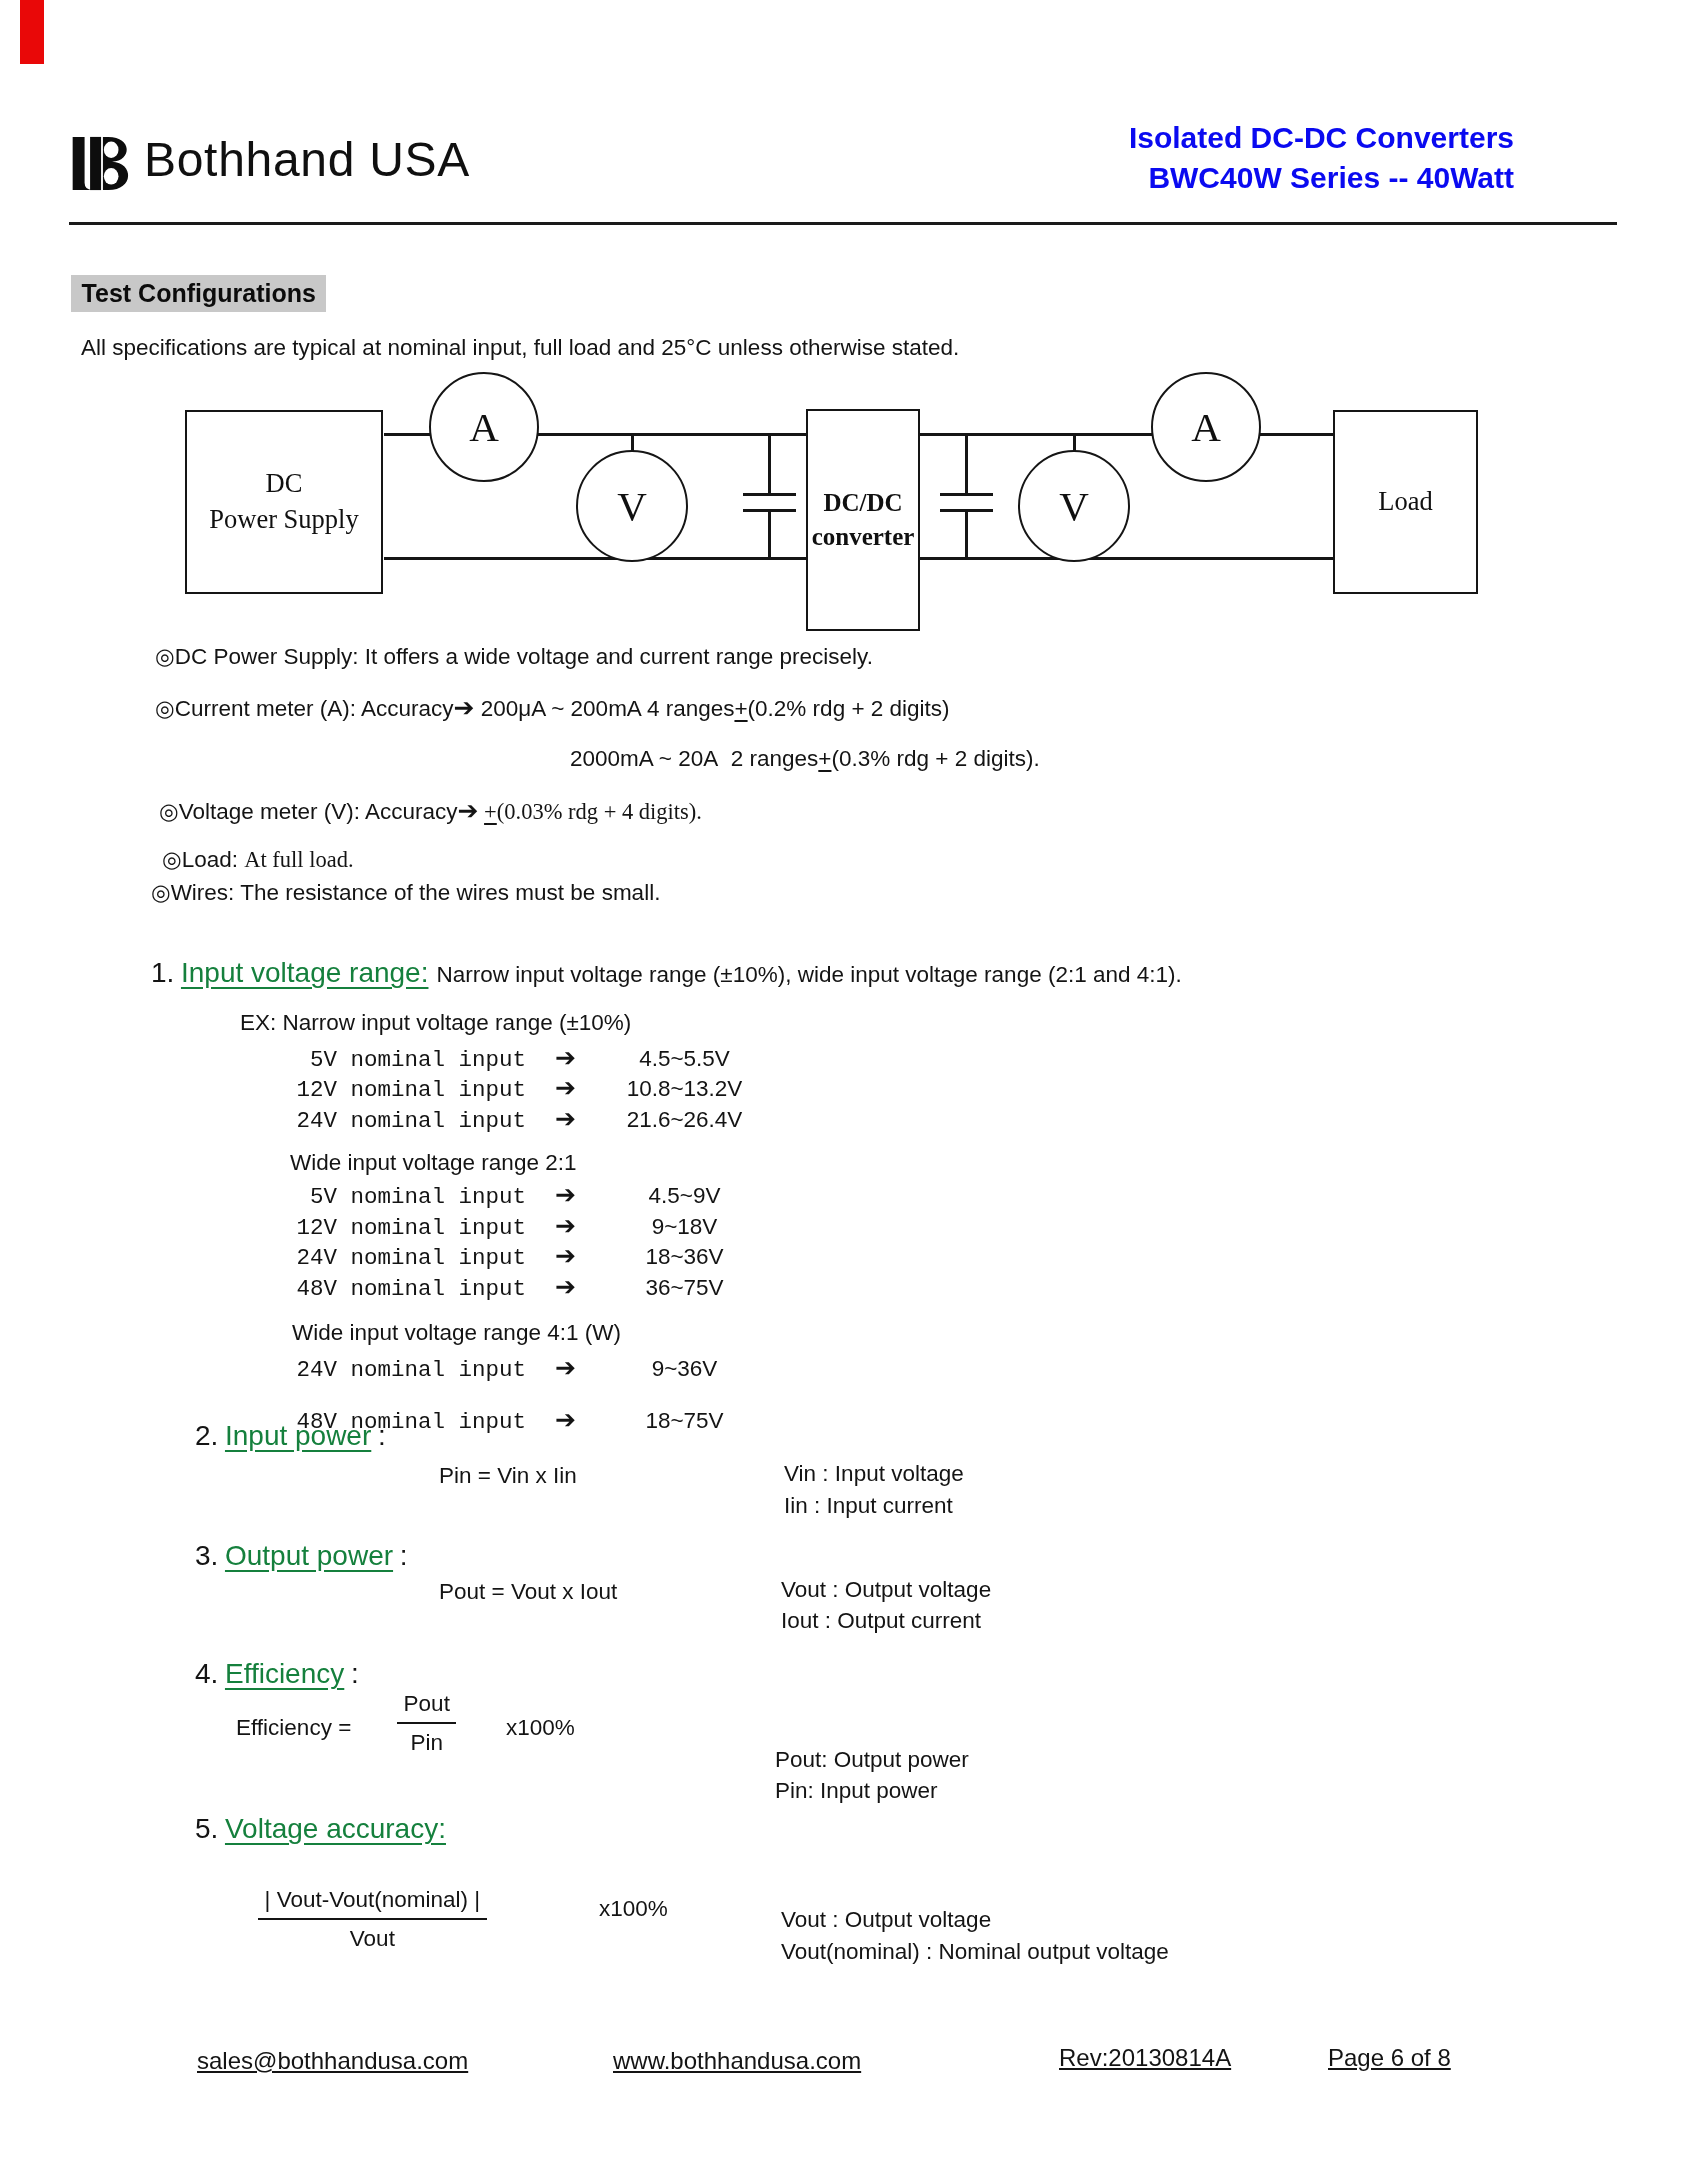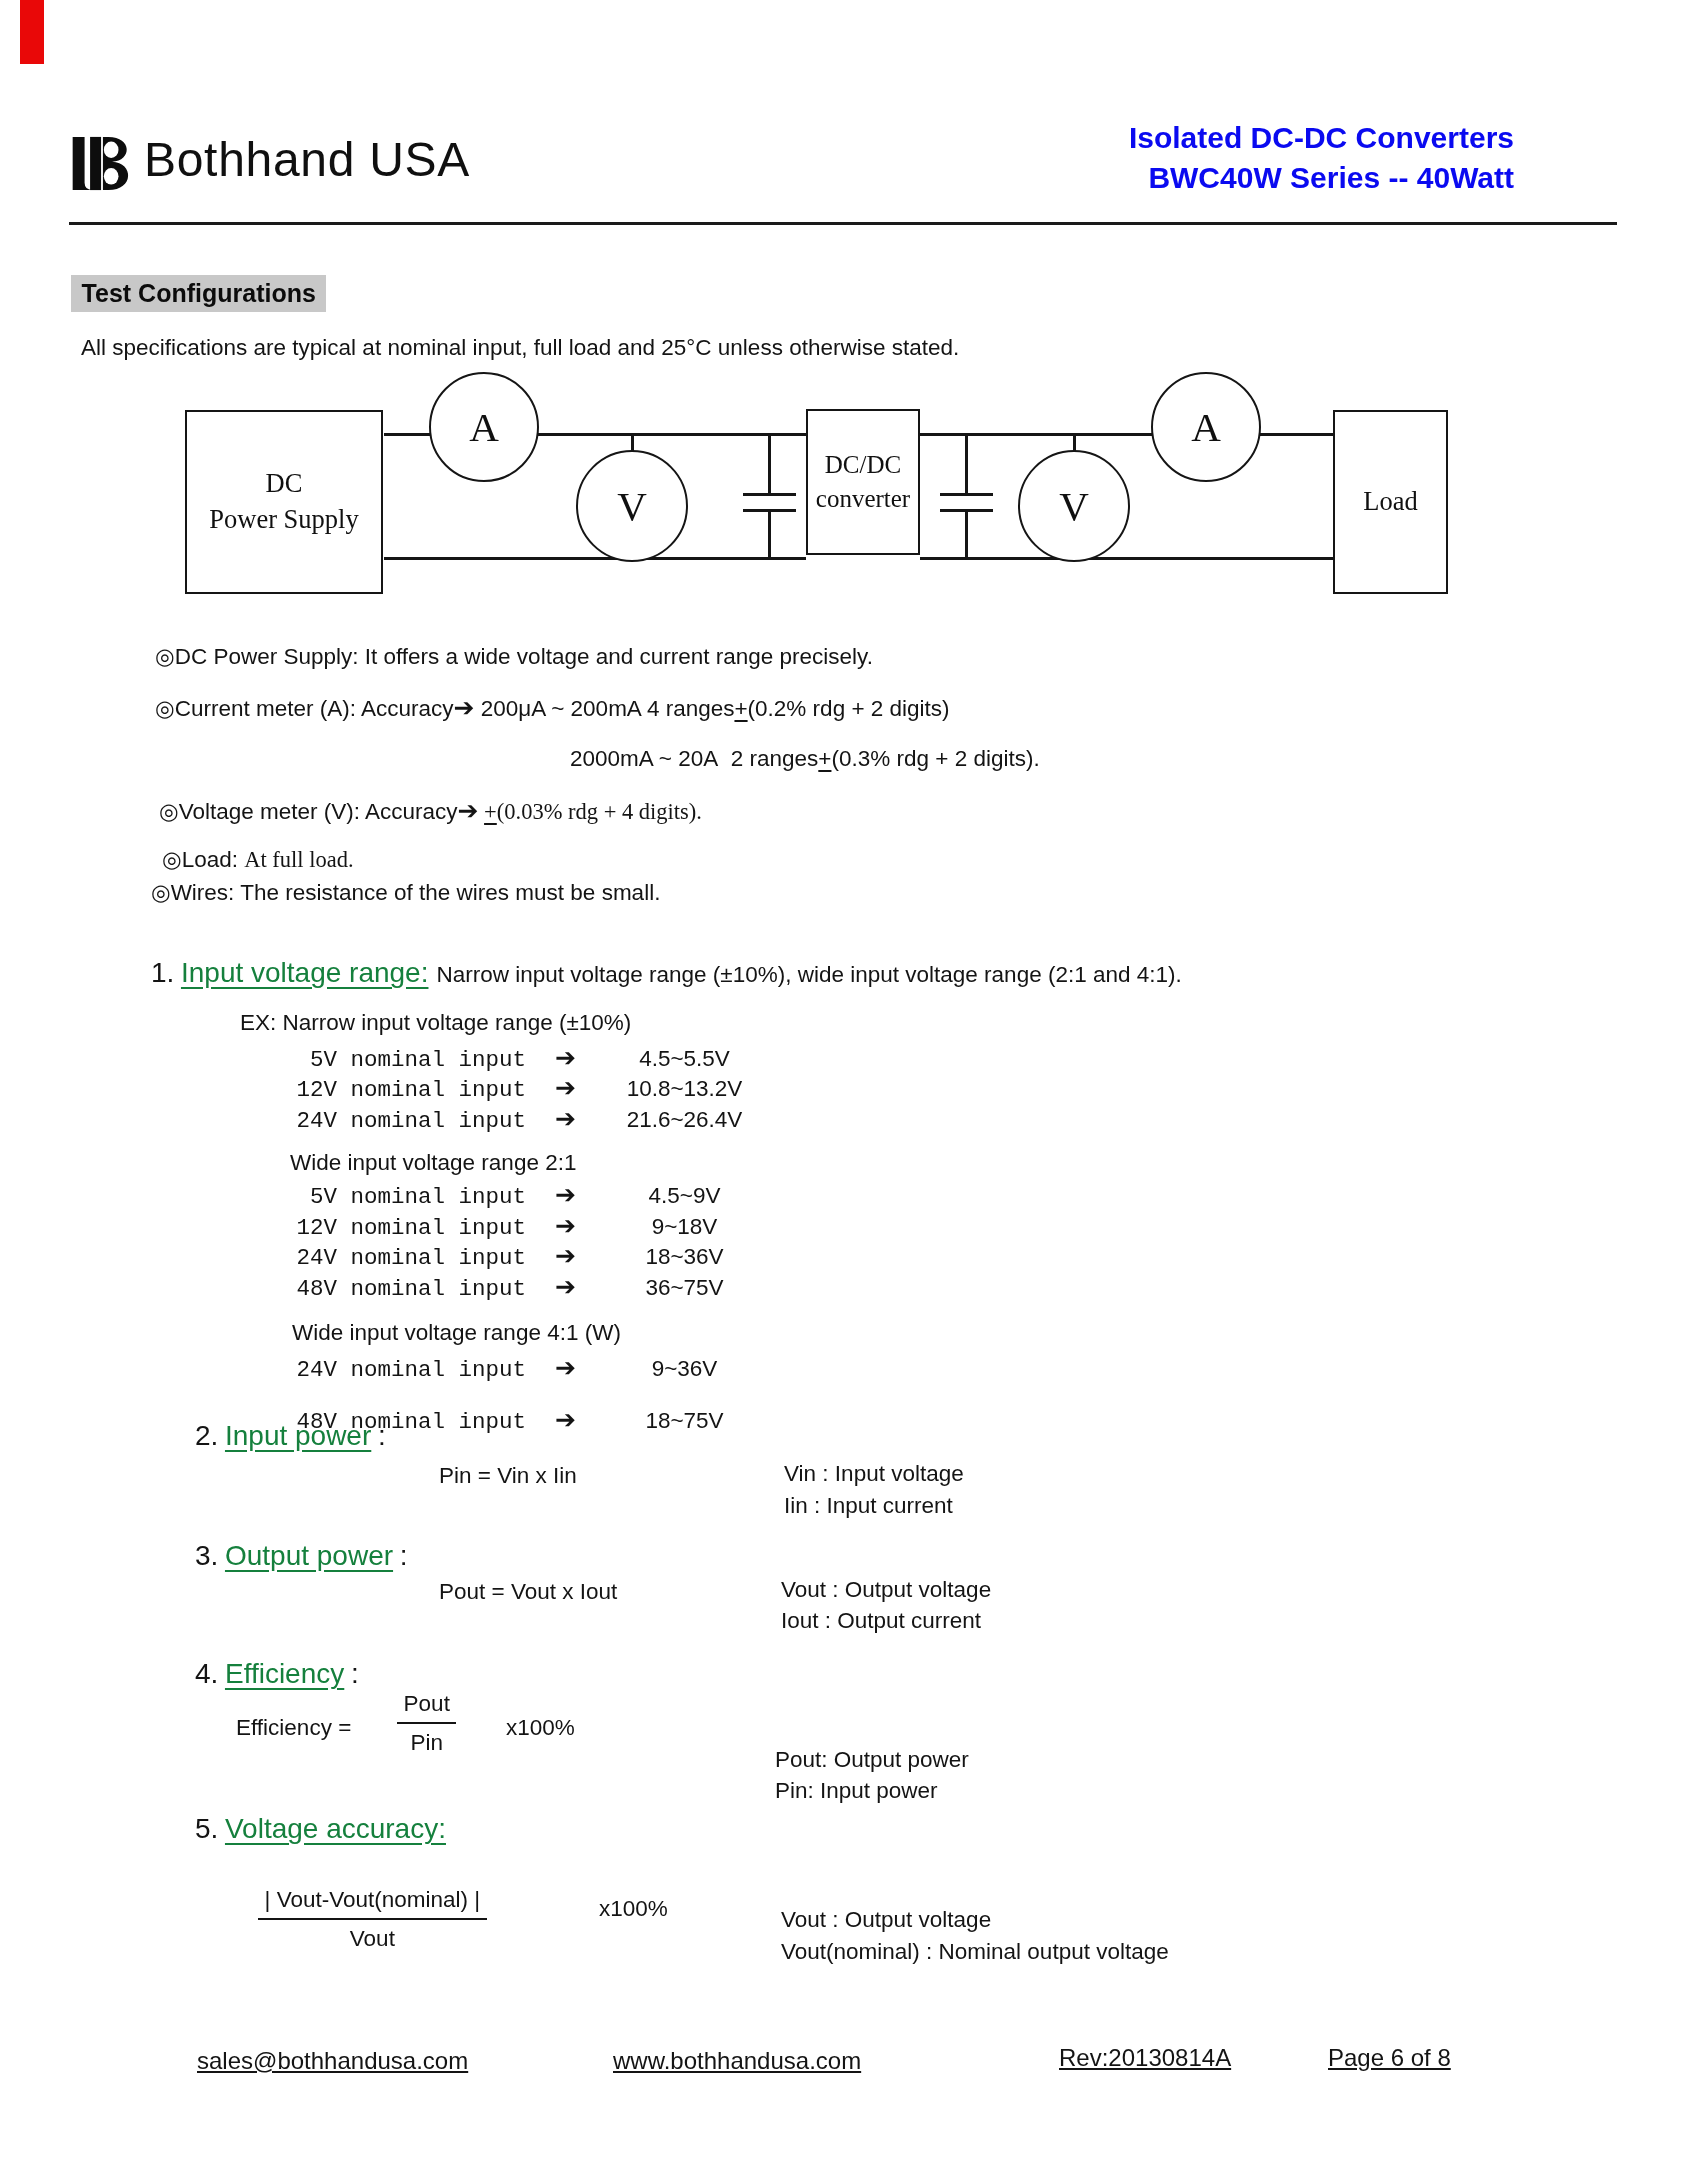--- a/index.html
+++ b/index.html
@@ -85,25 +85,25 @@
 
     <div class="wire" style="left:965px;top:76px;width:2.6px;height:60px;"></div>
     <div class="wire" style="left:940px;top:136px;width:53px;height:2.6px;"></div>
     <div class="wire" style="left:940px;top:152px;width:53px;height:2.6px;"></div>
     <div class="wire" style="left:965px;top:154px;width:2.6px;height:49px;"></div>
 
     <div class="dbox" style="left:185px;top:53px;width:198px;height:184px;">
       <div>DC</div>
       <div>Power Supply</div>
     </div>
-    <div class="dbox" style="left:806px;top:52px;width:114px;height:146px;font-size:25px;">
+    <div class="dbox" style="left:806px;top:52px;width:114px;height:222px;font-size:25px;font-weight:bold;">
       <div>DC/DC</div>
       <div>converter</div>
     </div>
-    <div class="dbox" style="left:1333px;top:53px;width:115px;height:184px;">
+    <div class="dbox" style="left:1333px;top:53px;width:145px;height:184px;">
       <div>Load</div>
     </div>
 
     <div class="meter" style="left:429px;top:14.6px;width:110px;height:110px;">
       <span>A</span>
     </div>
     <div class="meter" style="left:576px;top:93px;width:112px;height:112px;">
       <span>V</span>
     </div>
     <div class="meter" style="left:1018px;top:93px;width:112px;height:112px;">

